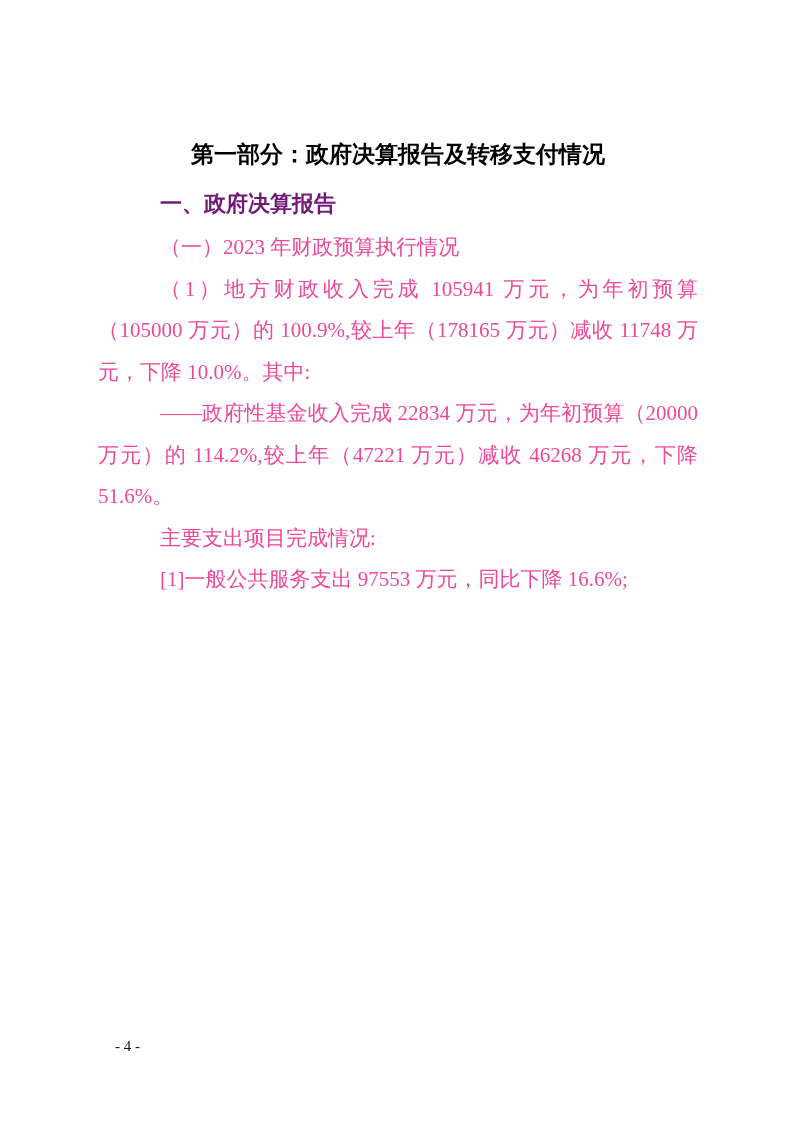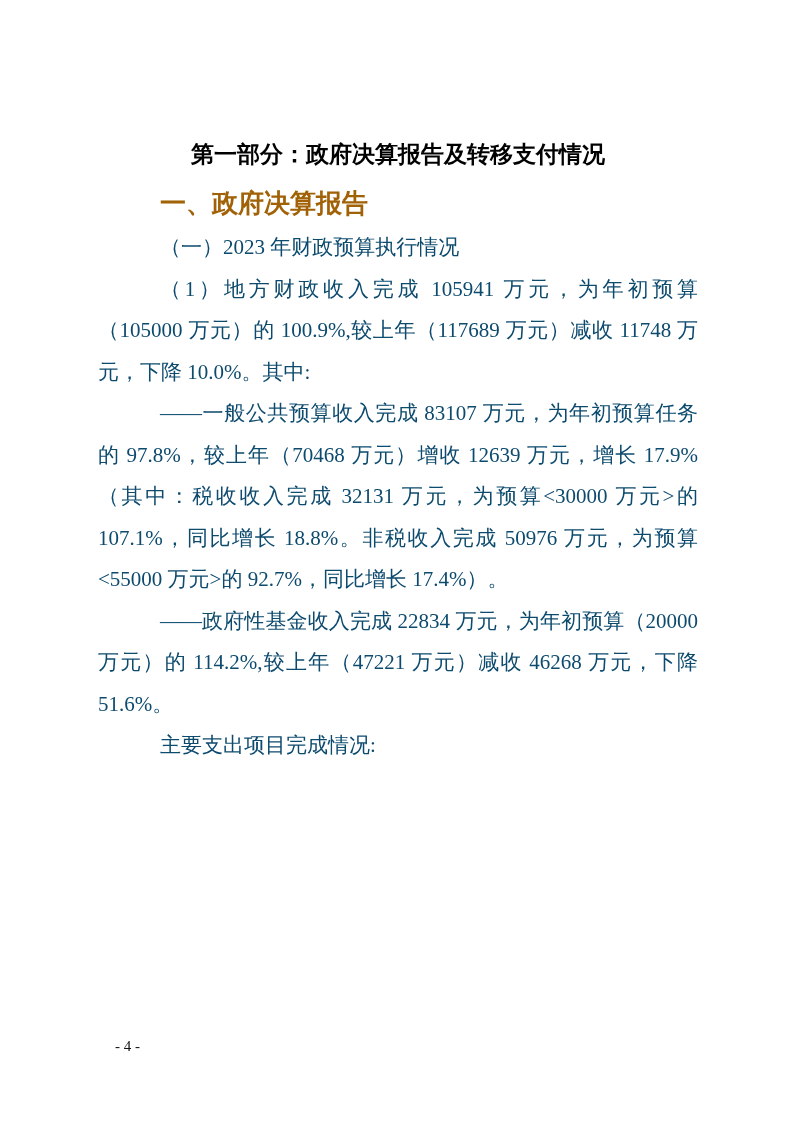--- a/index.html
+++ b/index.html
@@ -26,58 +26,58 @@
     font-weight: 700;
     font-size: 23px;
     line-height: 28px;
     text-align: center;
     margin: 0;
     color: #000000;
   }
   .section-heading {
     font-family: "Liberation Serif", "DejaVu Serif", serif;
     font-weight: 700;
-    font-size: 26px;
+    font-size: 22px;
     line-height: 28px;
     margin: 22px 0 0 0;
     text-indent: 62px;
-    color: #a16207;
+    color: #701a75;
   }
   .body-block {
     margin-top: 9px;
   }
   .para {
     font-family: "Liberation Serif", "DejaVu Serif", serif;
     font-size: 21px;
     line-height: 41.5px;
     margin: 0;
     text-indent: 62px;
     text-align: justify;
     overflow-wrap: break-word;
-    color: #0c4a6e;
+    color: #ec4899;
   }
   .footer {
     position: absolute;
     left: 115px;
     top: 1036px;
     font-family: "Liberation Serif", "DejaVu Serif", serif;
     font-size: 15px;
     line-height: 20px;
     color: #121212;
   }
 </style>
 </head>
 <body>
 
 <div class="page">
   <div class="content">
     <h1 class="doc-title">第一部分：政府决算报告及转移支付情况</h1>
     <h2 class="section-heading">一、政府决算报告</h2>
     <div class="body-block">
       <p class="para">（一）2023 年财政预算执行情况</p>
-      <p class="para">（1）地方财政收入完成 105941 万元，为年初预算（105000 万元）的 100.9%,较上年（117689 万元）减收 11748 万元，下降 10.0%。其中:</p>
-      <p class="para">——一般公共预算收入完成 83107 万元，为年初预算任务的 97.8%，较上年（70468 万元）增收 12639 万元，增长 17.9%（其中：税收收入完成 32131 万元，为预算&lt;30000 万元&gt;的 107.1%，同比增长 18.8%。非税收入完成 50976 万元，为预算&lt;55000 万元&gt;的 92.7%，同比增长 17.4%）。</p>
+      <p class="para">（1）地方财政收入完成 105941 万元，为年初预算（105000 万元）的 100.9%,较上年（178165 万元）减收 11748 万元，下降 10.0%。其中:</p>
       <p class="para">——政府性基金收入完成 22834 万元，为年初预算（20000 万元）的 114.2%,较上年（47221 万元）减收 46268 万元，下降 51.6%。</p>
       <p class="para">主要支出项目完成情况:</p>
+      <p class="para">[1]一般公共服务支出 97553 万元，同比下降 16.6%;</p>
     </div>
   </div>
   <div class="footer">- 4 -</div>
 </div>
 
 </body></html>

